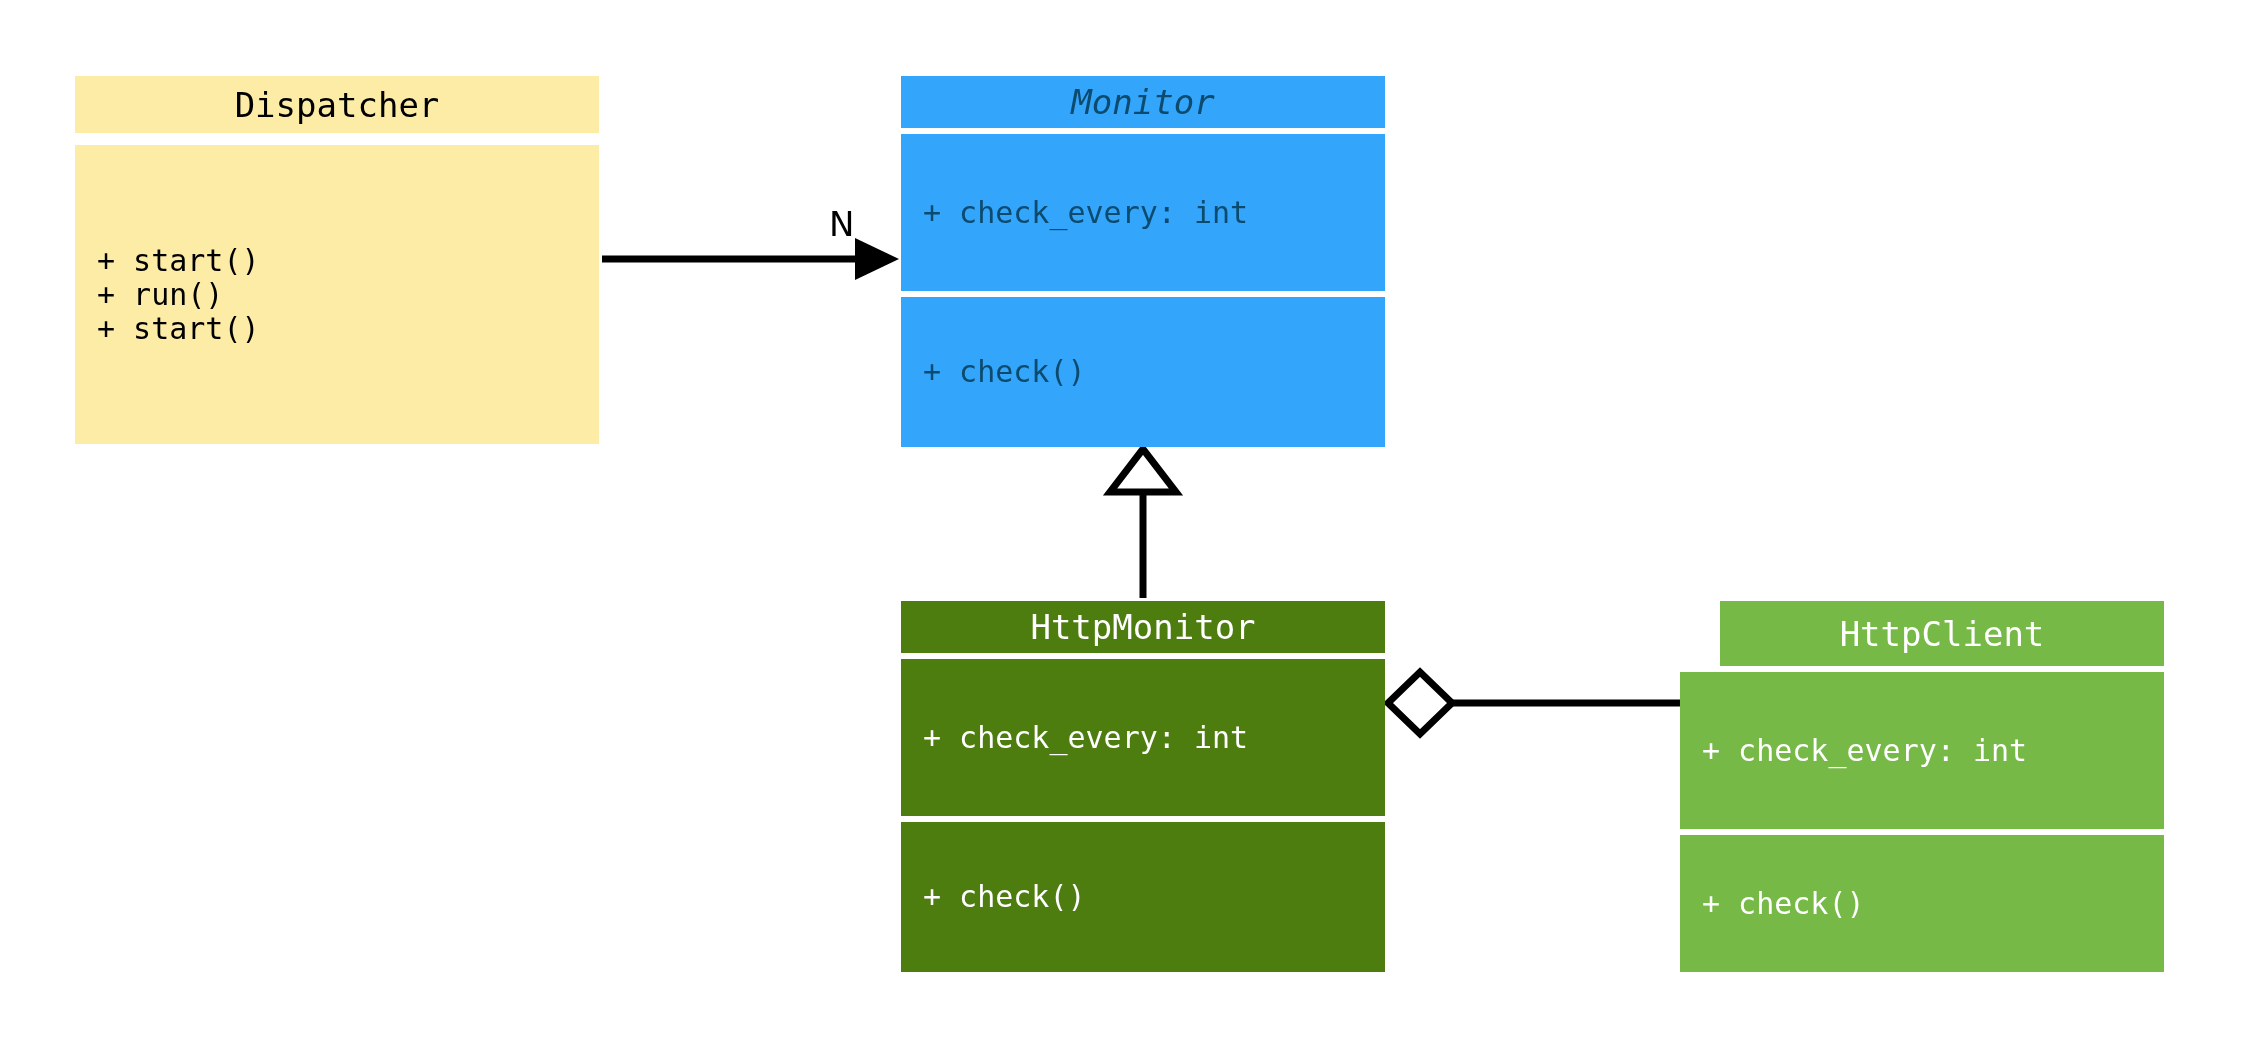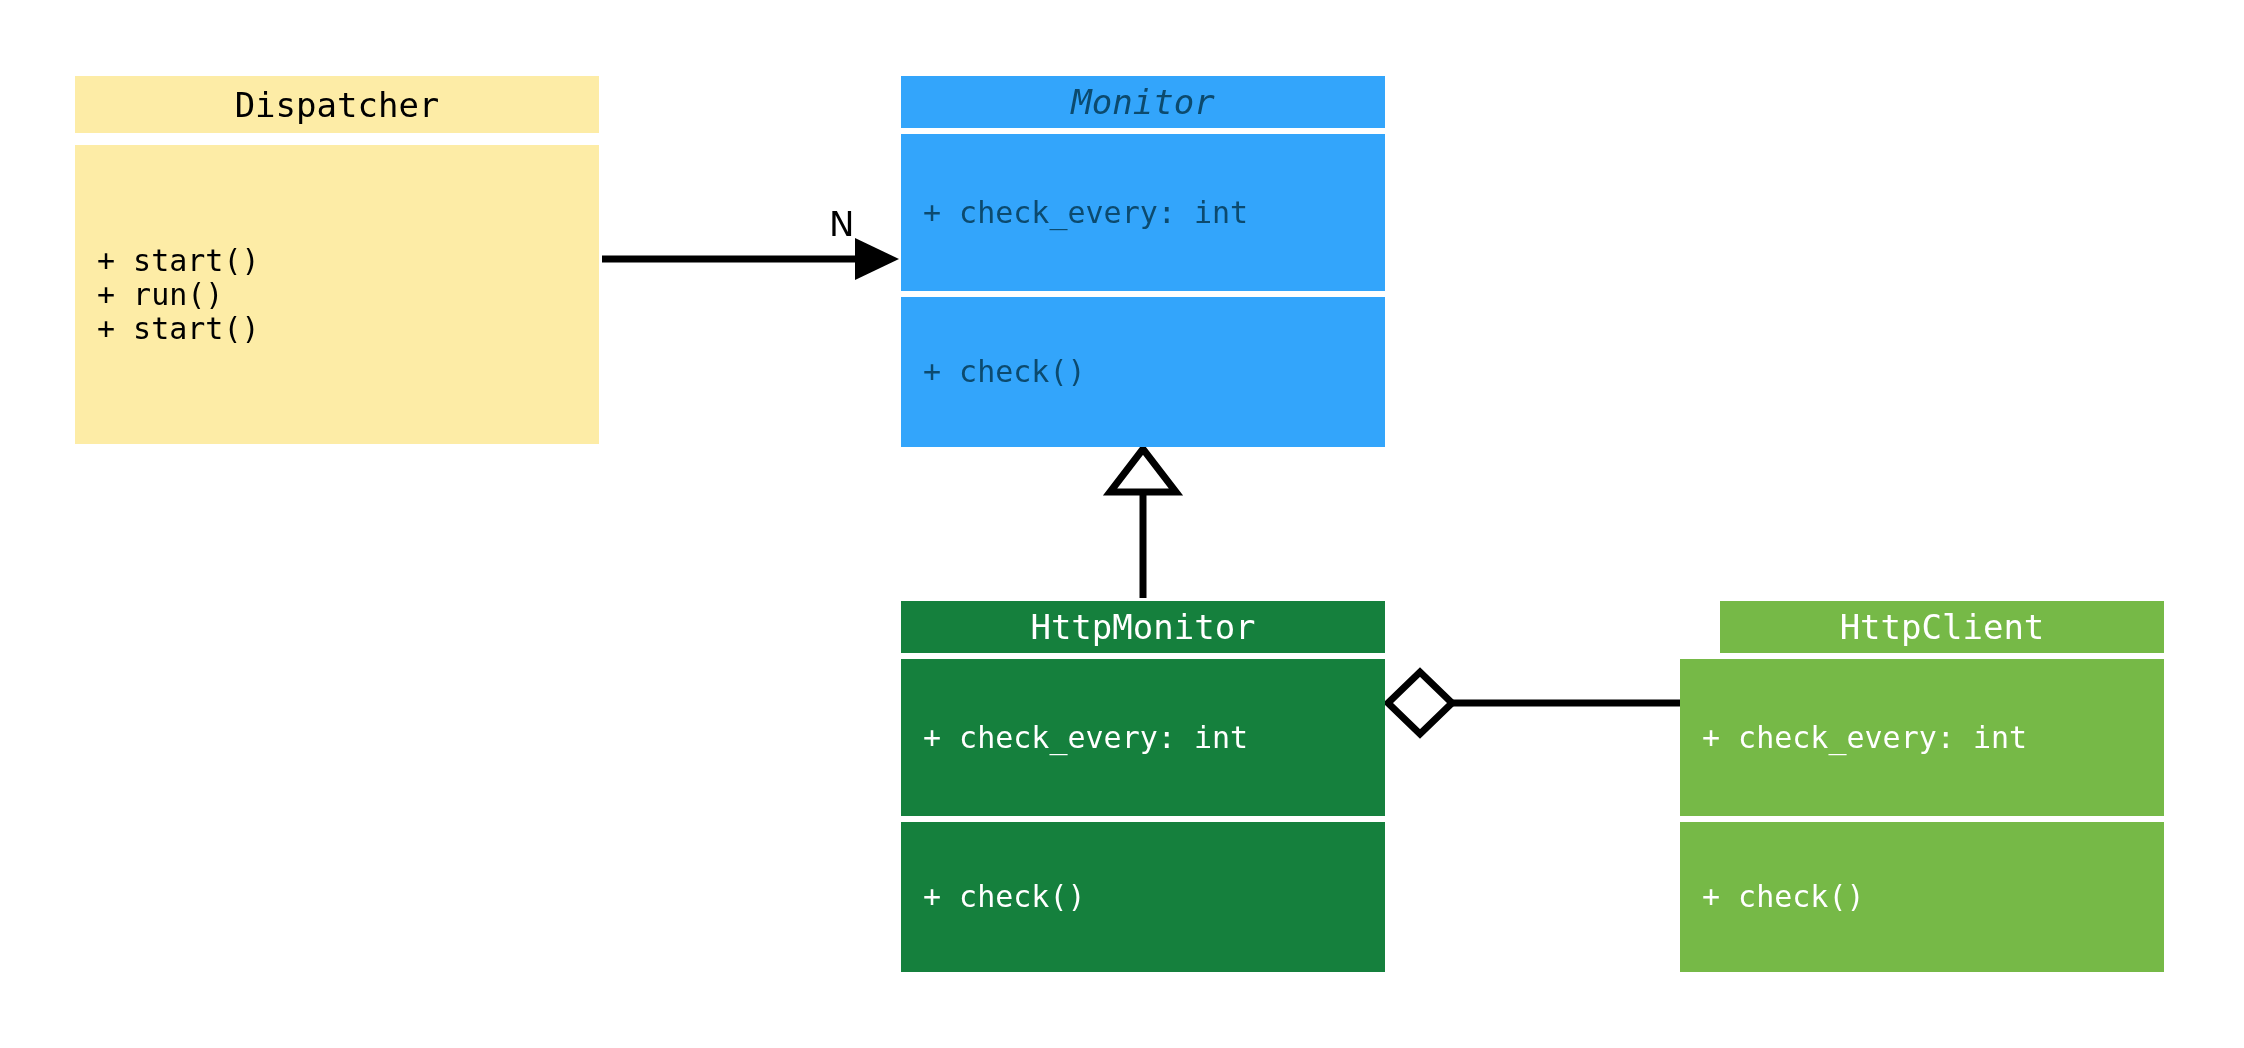--- a/index.html
+++ b/index.html
@@ -81,31 +81,31 @@
   }
   #class-monitor .uml-compartment { background: #33a5fb; color: #0c4a6e; }
   #class-monitor .uml-title { height: 52px; }
   #class-monitor .attrs { height: 157px; }
   #class-monitor .methods { flex: 1 1 auto; }
 
   #class-httpmonitor {
     left: 901px; top: 601px;
     width: 484px; height: 371px;
   }
-  #class-httpmonitor .uml-compartment { background: #15803d; color: #ffffff; }
+  #class-httpmonitor .uml-compartment { background: #4d7c0f; color: #ffffff; }
   #class-httpmonitor .uml-title { height: 52px; }
   #class-httpmonitor .attrs { height: 157px; }
   #class-httpmonitor .methods { flex: 1 1 auto; }
 
   #class-httpclient {
     left: 1680px; top: 601px;
     width: 484px; height: 371px;
   }
   #class-httpclient .uml-compartment { background: #76b947; color: #ffffff; }
-  #class-httpclient .uml-title { height: 52px; margin-left: 40px; }
+  #class-httpclient .uml-title { height: 65px; margin-left: 40px; }
   #class-httpclient .attrs { height: 157px; }
   #class-httpclient .methods { flex: 1 1 auto; }
 
   
   .connector-svg {
     position: absolute;
     left: 0; top: 0;
     width: 2244px;
     height: 1048px;
     pointer-events: none;

